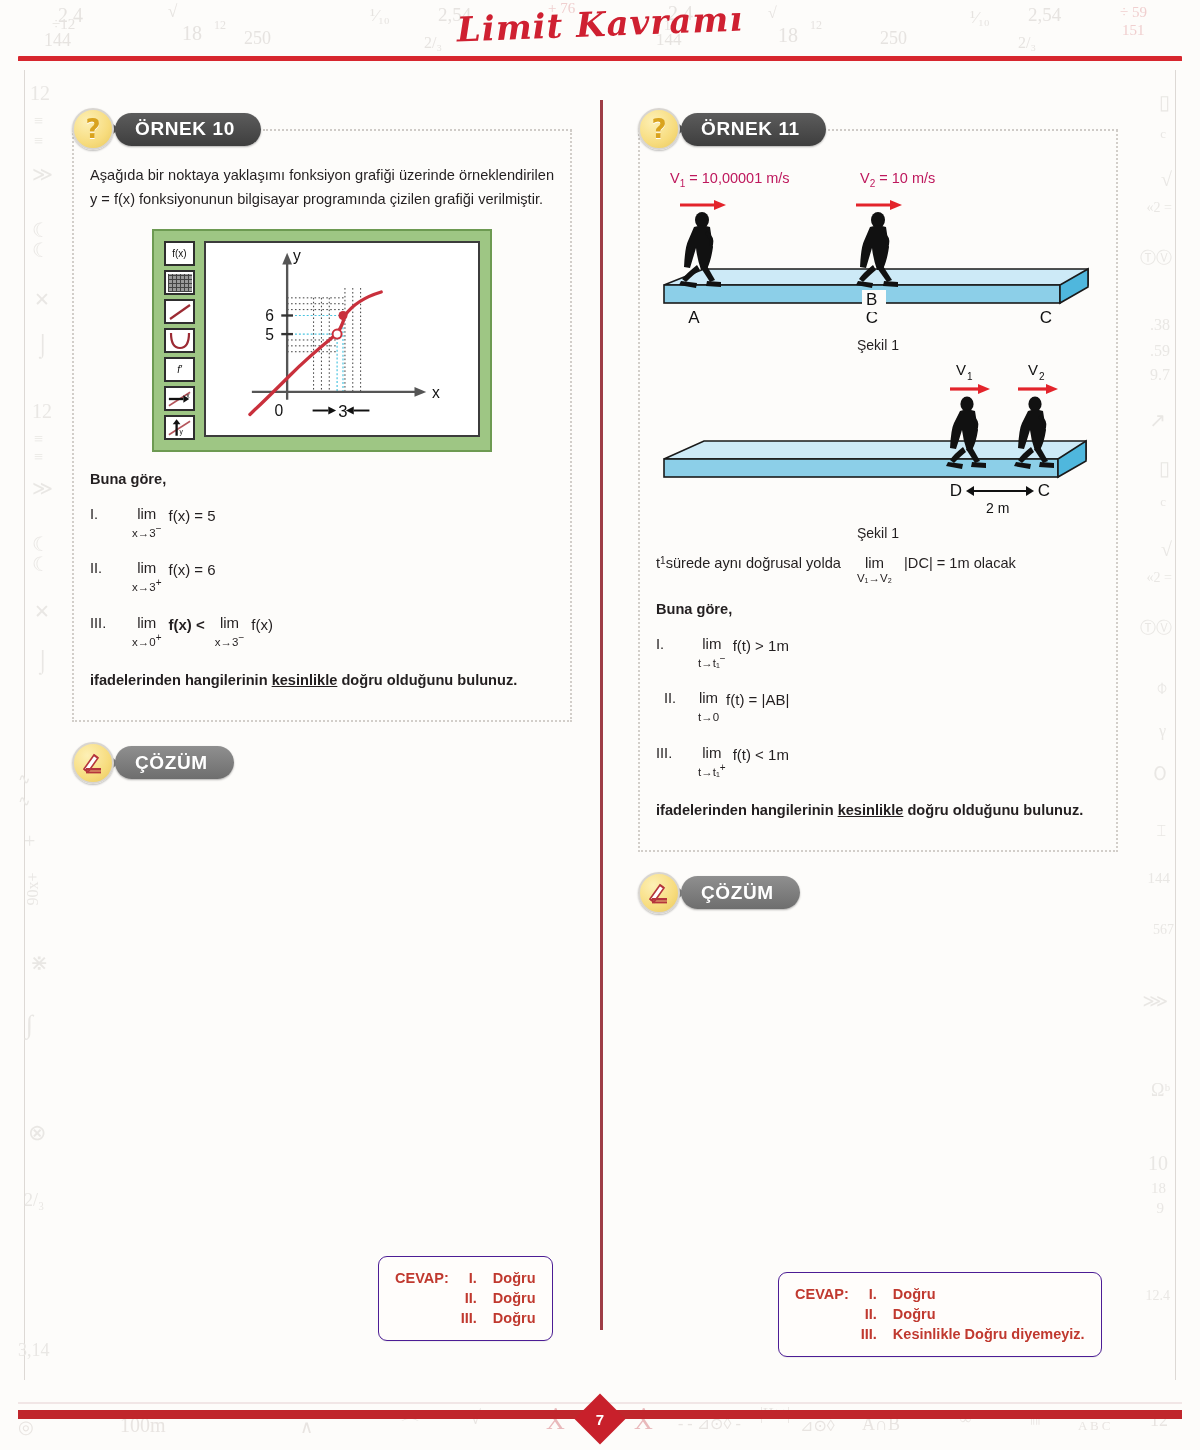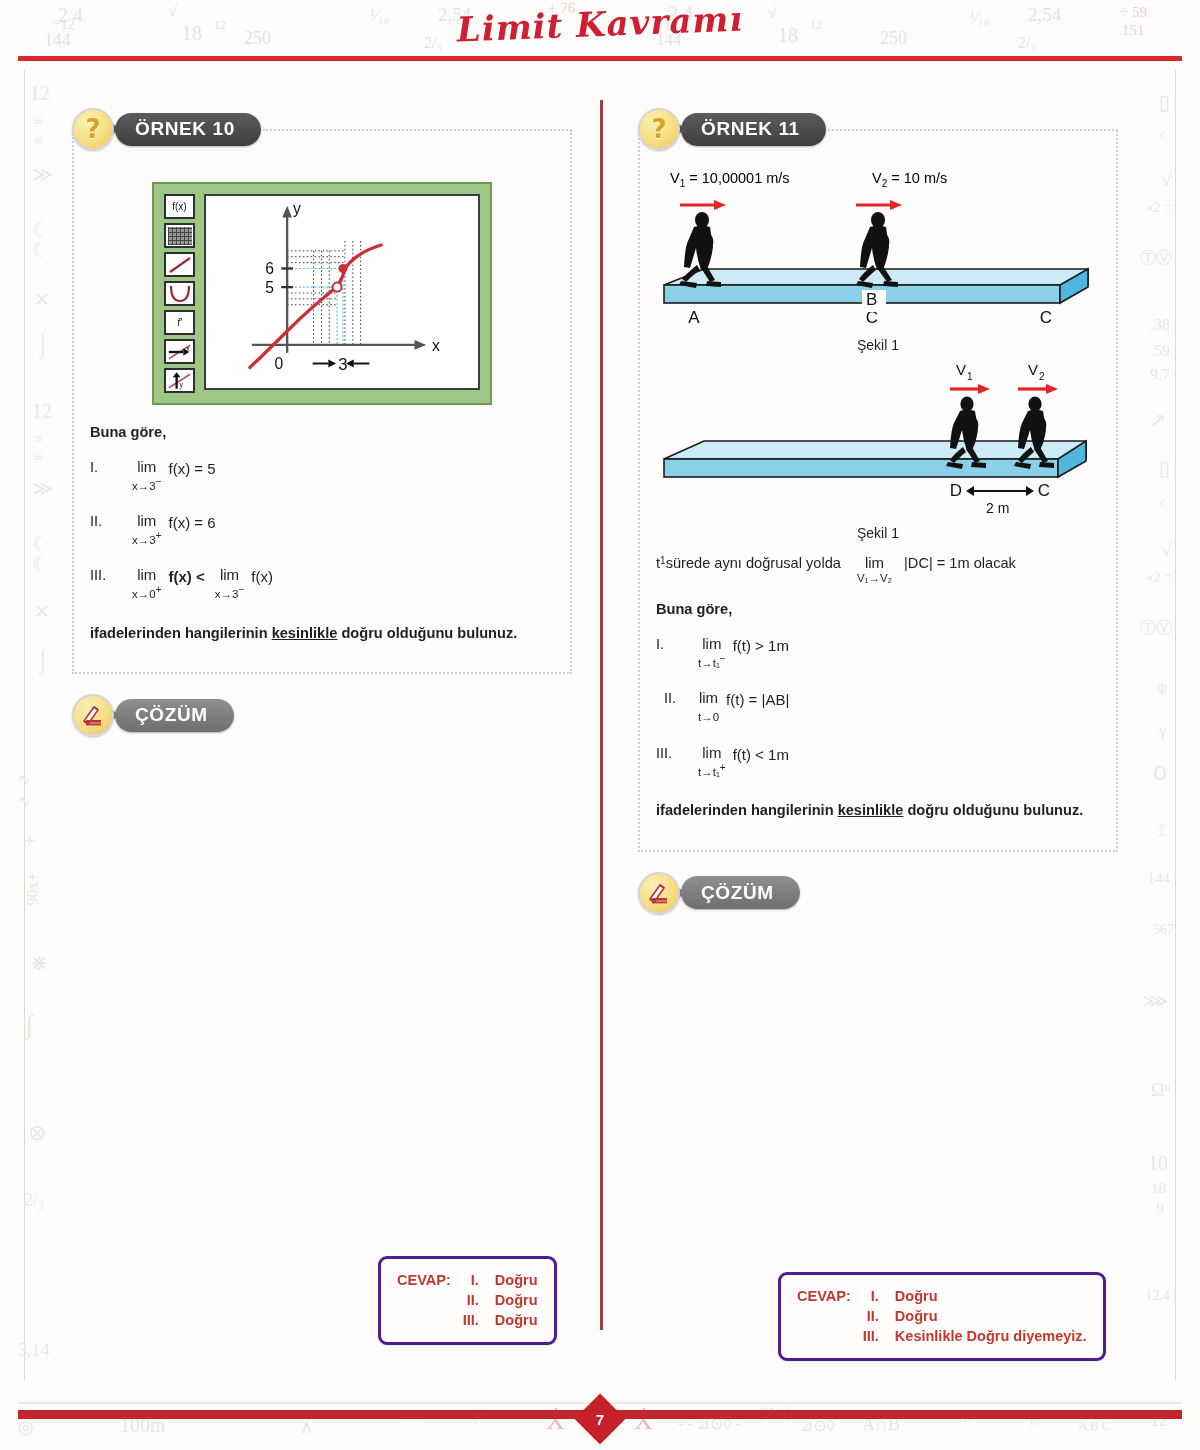--- a/index.html
+++ b/index.html
@@ -156,21 +156,21 @@
   .item-num.ind { padding-left: 8px; }
   .limexp { display: inline-flex; flex-direction: column; align-items: center; margin-right: 7px; line-height: 1; }
   .limexp .lim { font-size: 15px; }
   .limexp .sub { font-size: 11.5px; margin-top: 3px; white-space: nowrap; text-align: right; }
   .mrest { align-self: flex-start; padding-top: 1px; font-size: 15px; }
   sup.sgn { font-size: 10px; vertical-align: super; }
 
   
   .cevap {
     position: absolute;
-    border: 3px solid #4c1d95; border-radius: 9px; background: #fffdfb;
+    border: 1px solid #4c1d95; border-radius: 9px; background: #fffdfb;
     padding: 11px 16px 12px 16px;
     box-shadow: 0 1px 1px rgba(0,0,0,.06);
   }
   .cevap table { border-collapse: collapse; }
   .cevap td {
     color: #c0392f; font-weight: bold; font-size: 14.5px;
     padding: 2px 0; vertical-align: top;
   }
   .cevap td.lab { padding-right: 12px; }
   .cevap td.rn { padding-right: 16px; text-align: right; width: 30px; }
@@ -279,20 +279,21 @@
     <div class="badge">
       <div class="badge-circle">
         <span class="q">?</span>
       </div>
       <div class="badge-arrow"></div>
       <div class="badge-pill">ÖRNEK 10</div>
       <div class="badge-dots"></div>
     </div>
 
     <div class="qbox">
+      <p class="body">Aşağıda bir noktaya yaklaşımı fonksiyon grafiği üzerinde örneklendirilen y = f(x) fonksiyonunun bilgisayar programında çizilen grafiği verilmiştir.</p>
 
       <div class="app">
         <div class="app-tools">
           <div class="tool">f(x)</div>
           <div class="tool">
               <div class="grid-ico"></div>
             </div>
           <div class="tool">
             <svg width="26" height="20" viewBox="0 0 26 20">
                 <line x1="3" y1="17" x2="23" y2="3" stroke="#9c2a33" stroke-width="2.2"></line>
@@ -441,21 +442,21 @@
         <span class="q">?</span>
       </div>
       <div class="badge-arrow"></div>
       <div class="badge-pill">ÖRNEK 11</div>
       <div class="badge-dots"></div>
     </div>
 
     <div class="qbox">
 
       <div class="fig">
-        <div style="display:flex; gap:12px; padding-left:14px; font-size:14.5px; color:#000000;">
+        <div style="display:flex; gap:0; padding-left:14px; font-size:14.5px; color:#be185d;">
           <div style="width:190px;">
             <span>V</span><sub style="font-size:10px;">1</sub><span> = 10,00001 m/s</span>
           </div>
           <div>
             <span>V</span><sub style="font-size:10px;">2</sub><span> = 10 m/s</span>
           </div>
         </div>
         <svg width="440" height="140" viewBox="0 0 440 140">
 
           <line x1="24" y1="16" x2="58" y2="16" stroke="#e3242b" stroke-width="3.2"></line>

